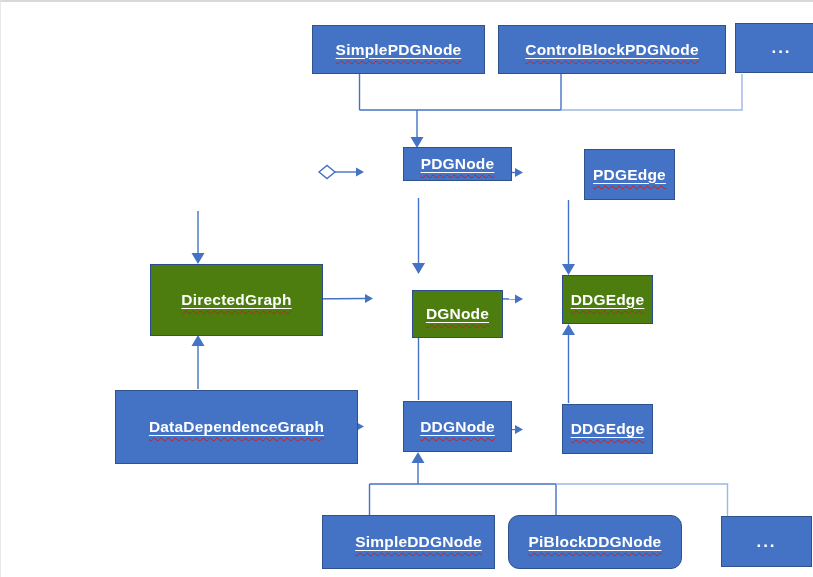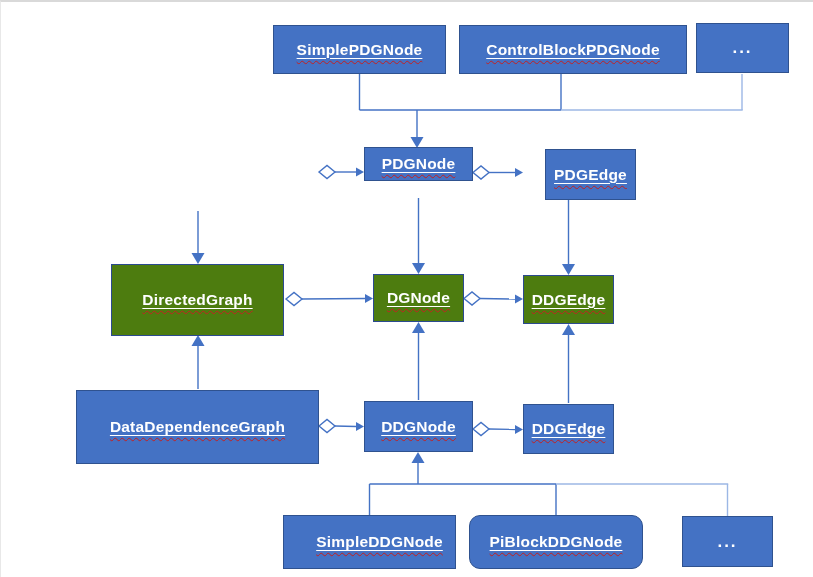--- a/index.html
+++ b/index.html
@@ -16,20 +16,21 @@
   #wires{position:absolute;left:0;top:0;width:813px;height:577px;}
   .node{
     position:absolute;
     box-sizing:border-box;
     background:#4472C4;
     border:1.6px solid #2F528F;
     color:#ffffff;
     display:flex;align-items:center;justify-content:center;
     font-weight:bold;font-size:15.5px;letter-spacing:.2px;
     text-align:center;
+    margin-left:39px;
   }
   .node.green{background:#4d7c0f;border-color:#2B4A8F;}
   .u{
     text-decoration-line:underline;
     text-decoration-color:#ffffff;
     text-decoration-thickness:1.4px;
     text-underline-offset:3px;
   }
   .wavy{
     text-decoration-line:underline;
@@ -142,21 +143,21 @@
   </div>
 
   <div class="node" style="left:544px;top:147px;width:91px;height:51px;">
     <span class="u"><span class="wavy">PDGEdge</span></span>
   </div>
 
   <div class="node green" style="left:110px;top:262px;width:173px;height:72px;">
     <span class="u"><span class="wavy">DirectedGraph</span></span>
   </div>
 
-  <div class="node green" style="left:372px;top:272px;width:91px;height:48px;">
+  <div class="node green" style="left:372px;top:288px;width:91px;height:48px;">
     <span class="u"><span class="wavy">DGNode</span></span>
   </div>
 
   <div class="node green" style="left:522px;top:273px;width:91px;height:49px;">
     <span class="u"><span class="wavy">DDGEdge</span></span>
   </div>
 
   <div class="node" style="left:75px;top:388px;width:243px;height:74px;">
     <span class="u"><span class="wavy">DataDependenceGraph</span></span>
   </div>

